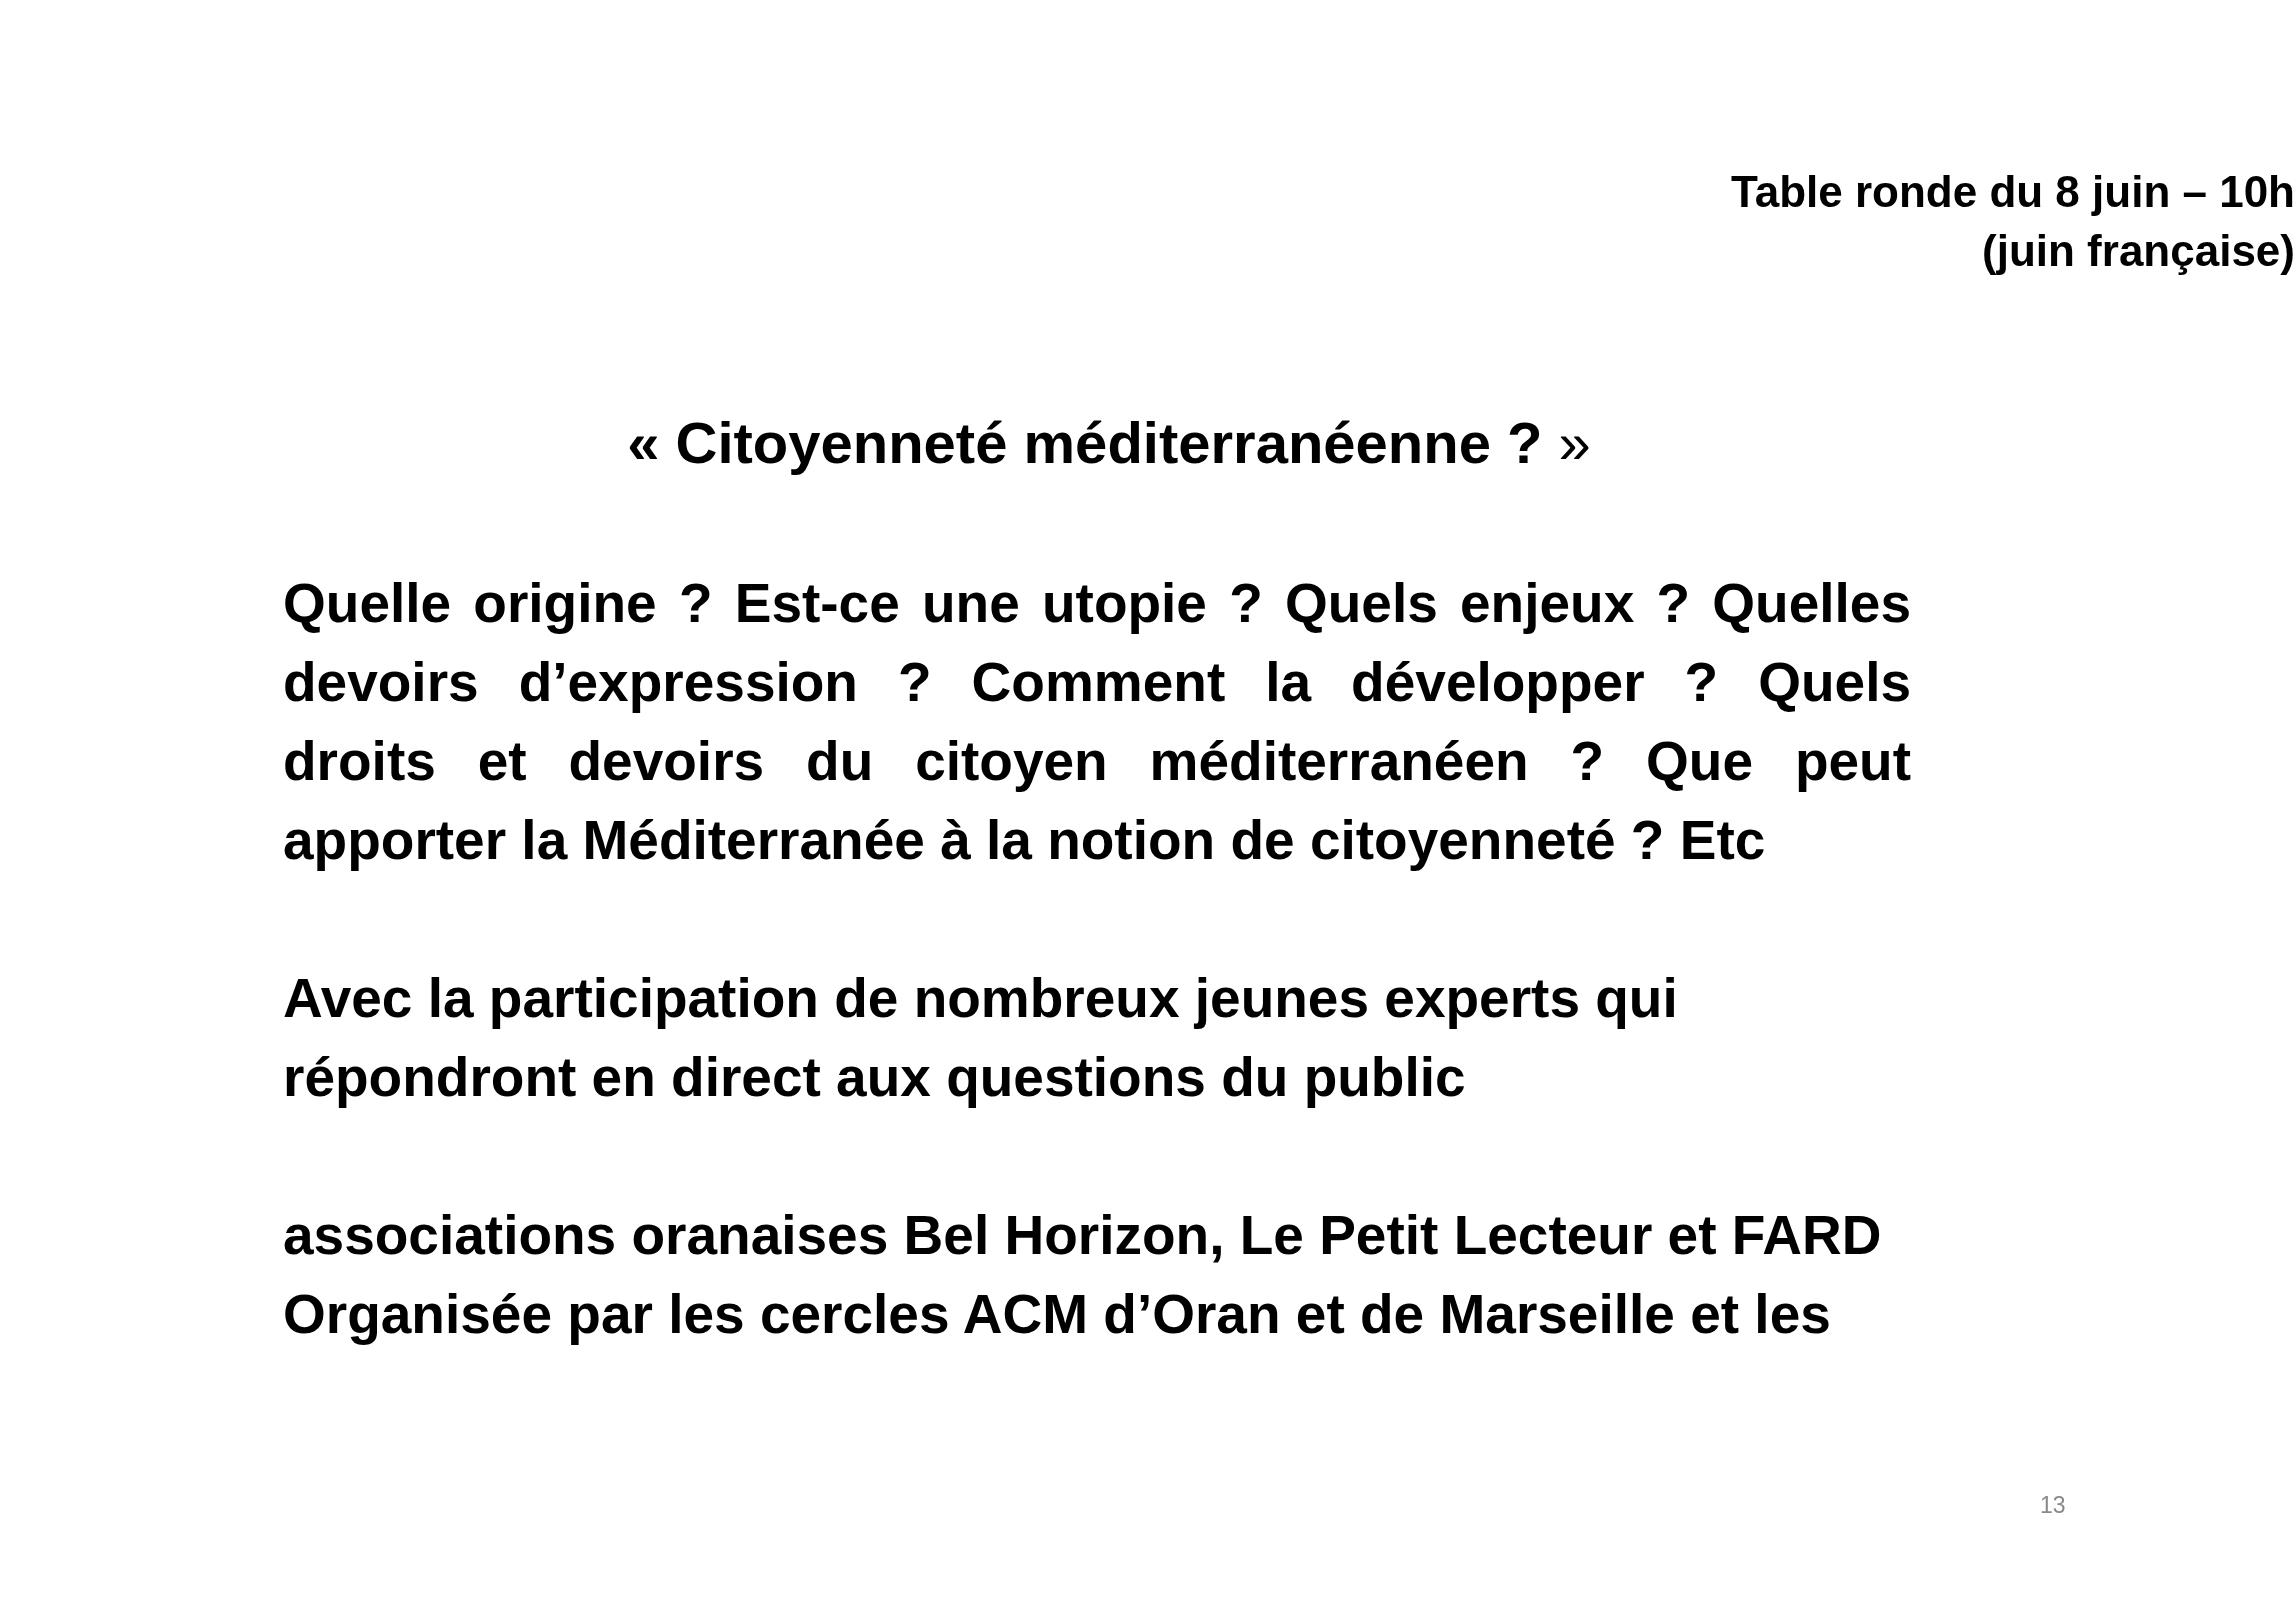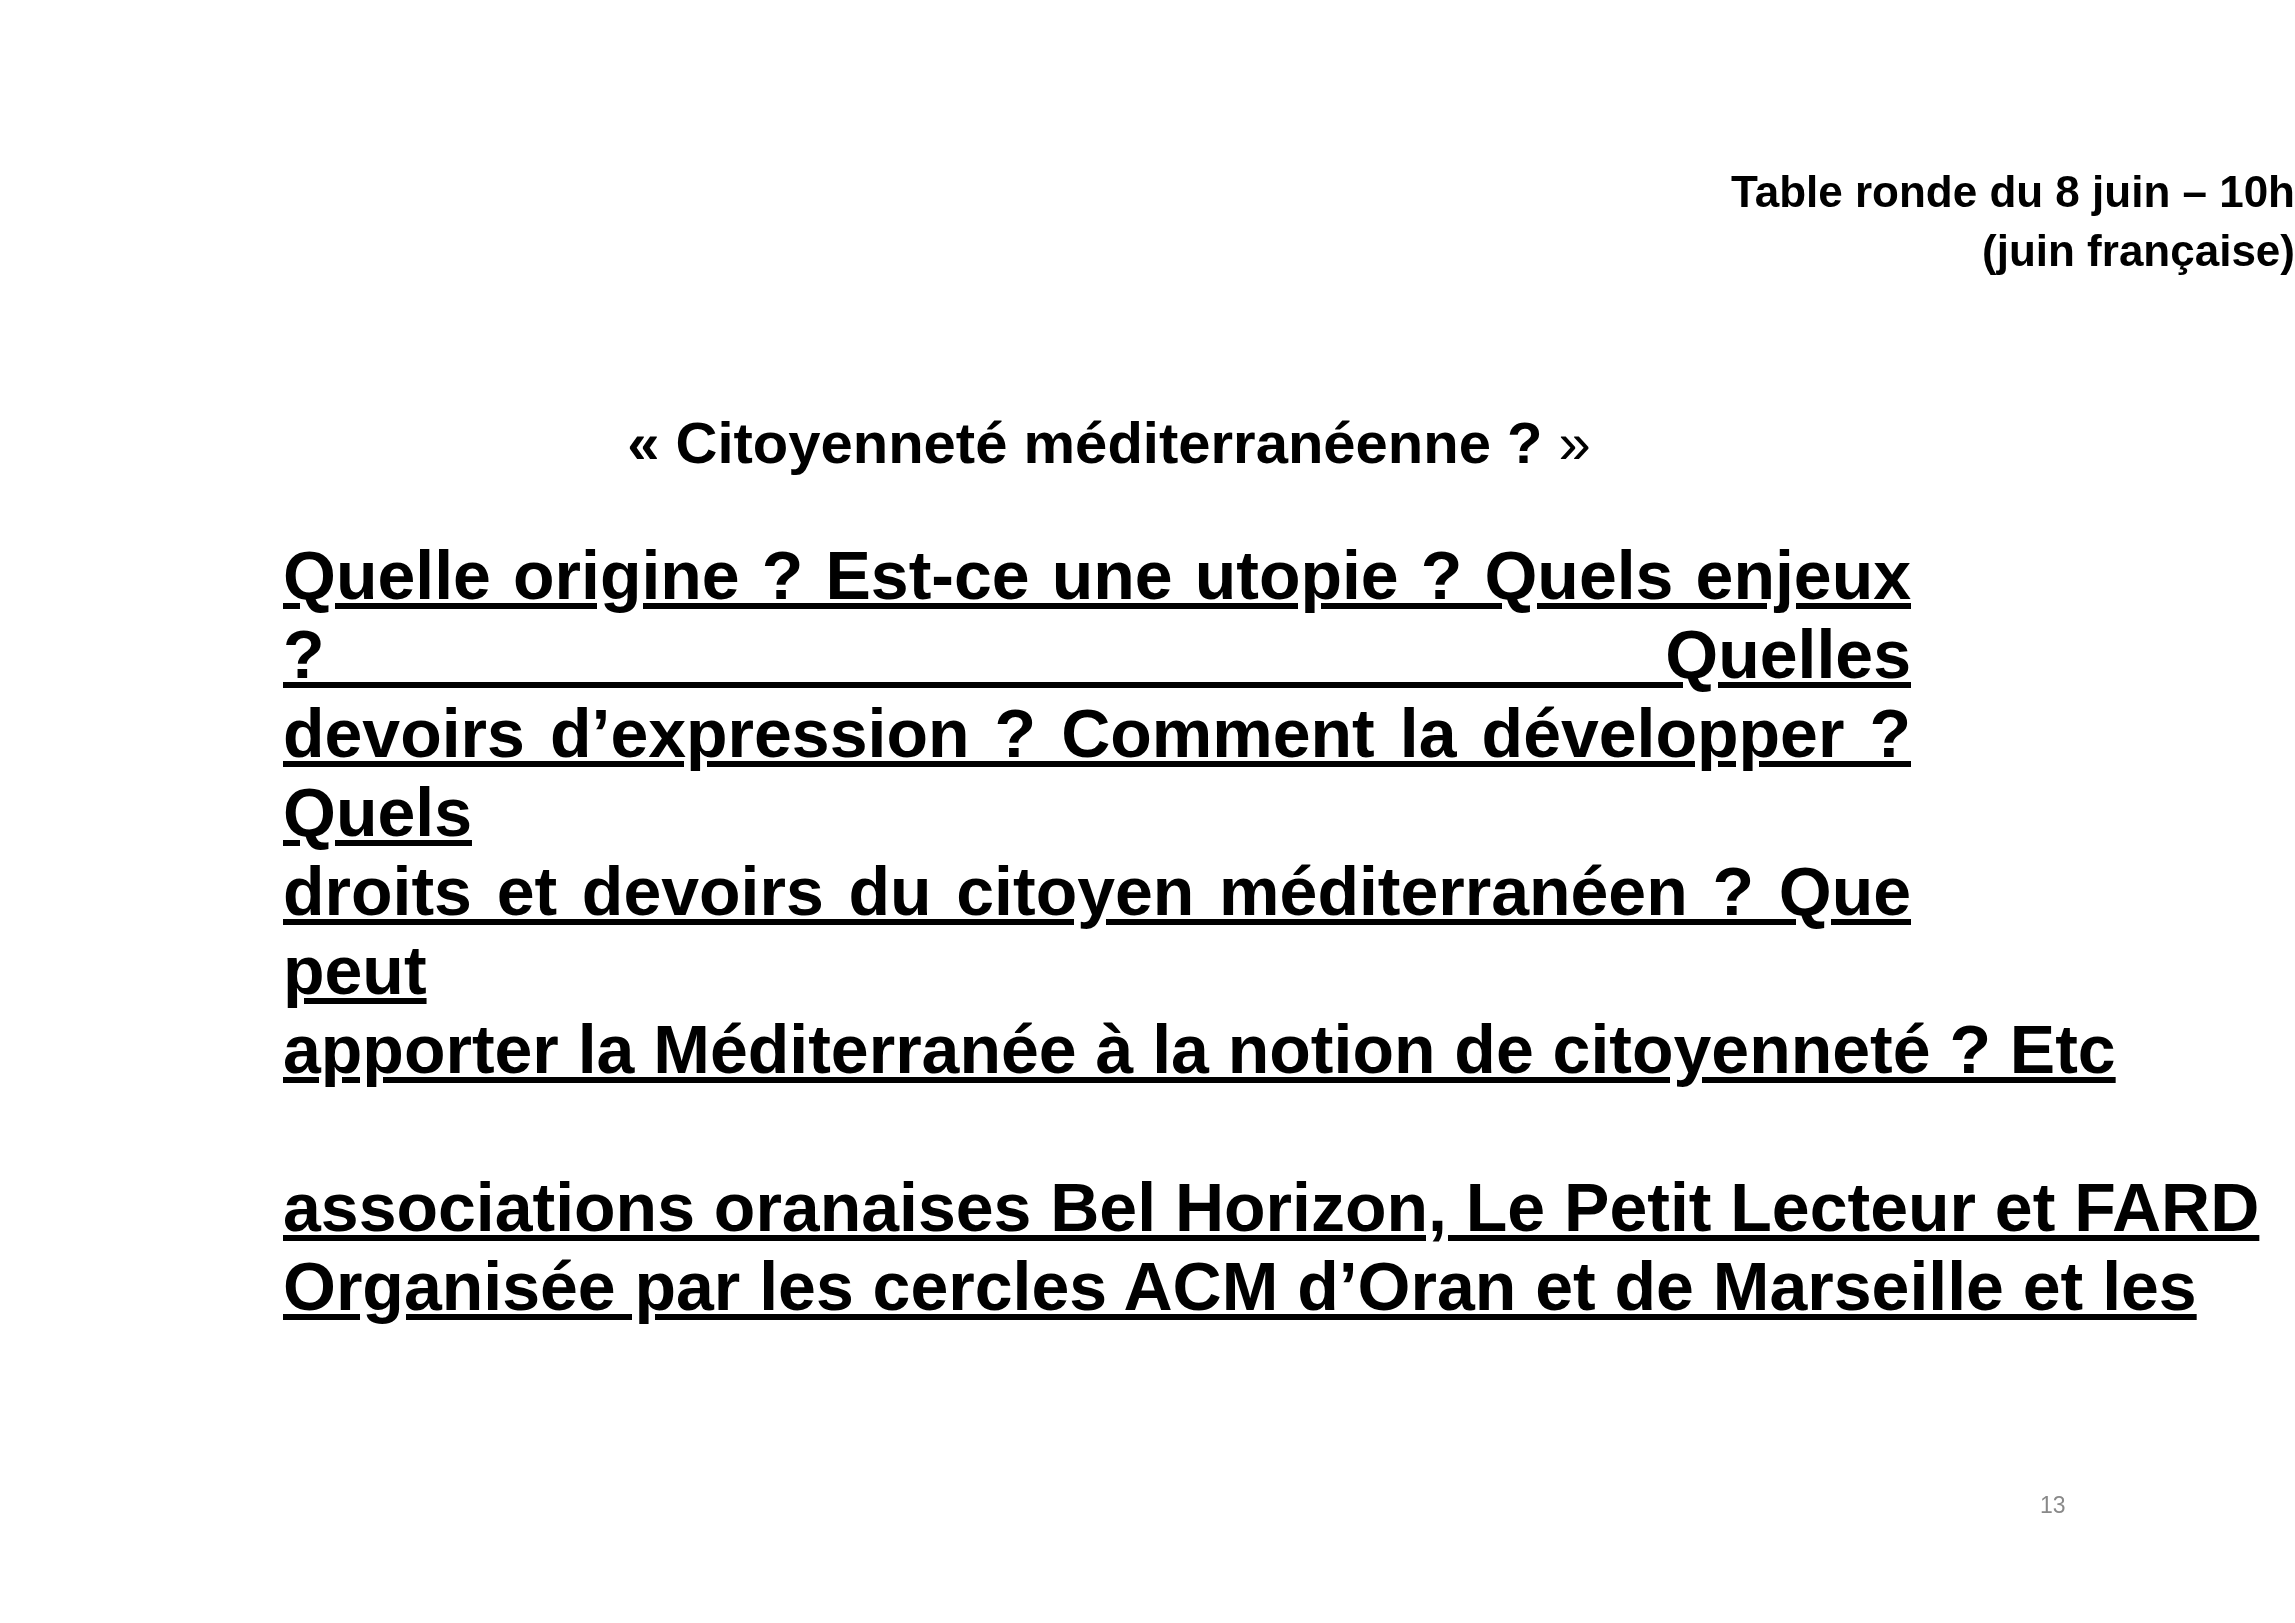--- a/index.html
+++ b/index.html
@@ -41,27 +41,26 @@
     line-height: 65px;
     font-weight: 700;
   }
   .heading .light {
     font-weight: 400;
   }
 
   
   .body-text {
     position: absolute;
-    top: 536px;
+    top: 564px;
     left: 283px;
     width: 1628px;
-    font-size: 68px;
+    font-size: 55px;
     line-height: 79px;
     font-weight: 700;
-    text-decoration: underline;
   }
   .para {
     margin: 0 0 79px 0;
     padding: 0;
   }
   .para:last-child {
     margin-bottom: 0;
   }
   .line {
     display: block;
@@ -100,20 +99,24 @@
 
   <main class="body-text">
 
     <p class="para">
       <span class="line just">Quelle origine ? Est-ce une utopie ? Quels enjeux ? Quelles</span>
       <span class="line just">devoirs d’expression ? Comment la développer ? Quels</span>
       <span class="line just">droits et devoirs du citoyen méditerranéen ? Que peut</span>
       <span class="line plain">apporter la Méditerranée à la notion de citoyenneté ? Etc</span>
     </p>
 
+    <p class="para">
+      <span class="line plain">Avec la participation de nombreux jeunes experts qui</span>
+      <span class="line plain">répondront en direct aux questions du public</span>
+    </p>
 
     <p class="para">
       <span class="line plain">associations oranaises Bel Horizon, Le Petit Lecteur et FARD</span>
       <span class="line plain">Organisée par les cercles ACM d’Oran et de Marseille et les</span>
     </p>
 
   </main>
 
   <div class="page-number">13</div>
 

